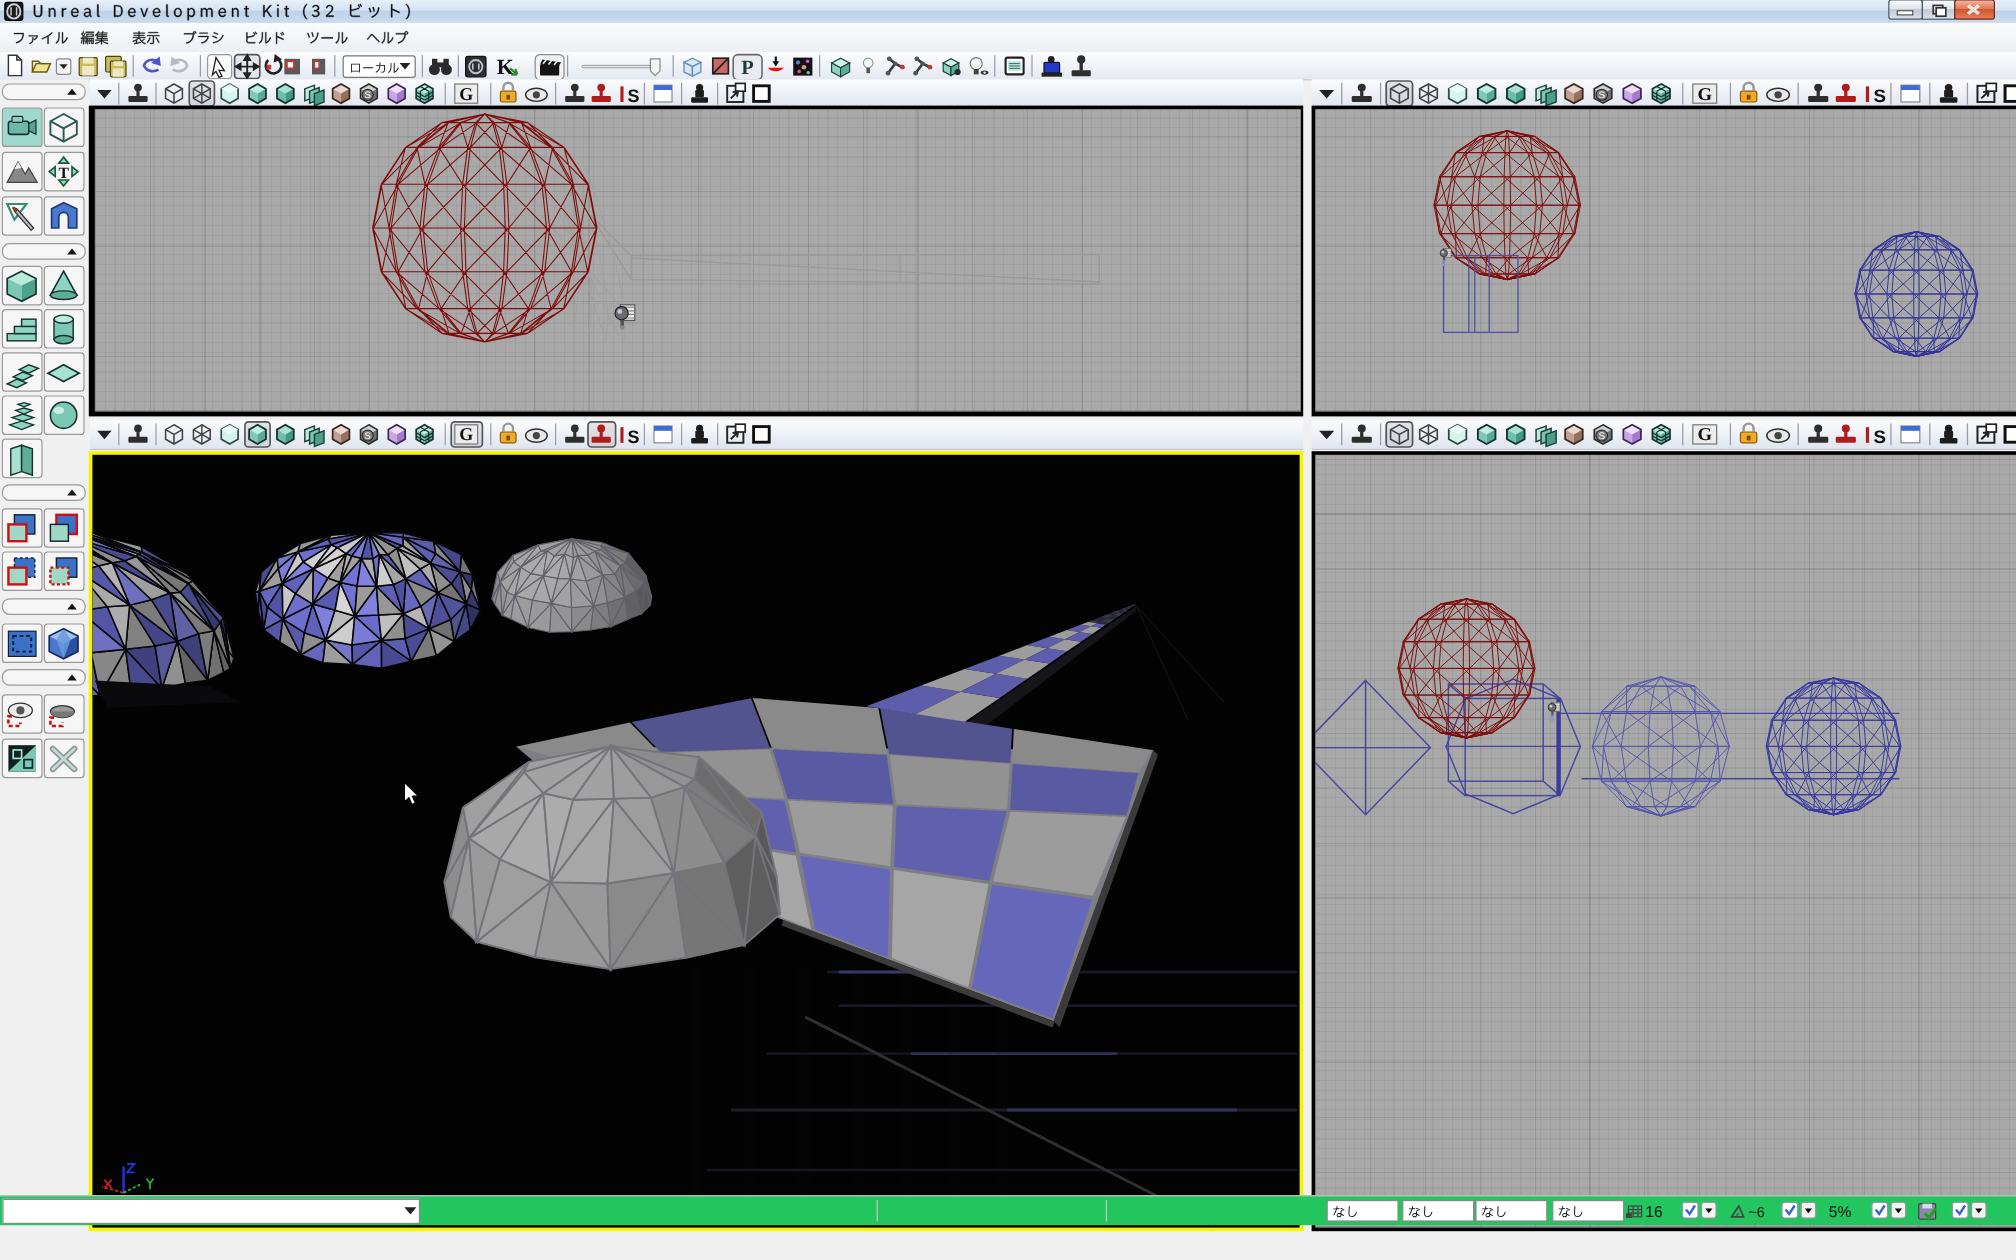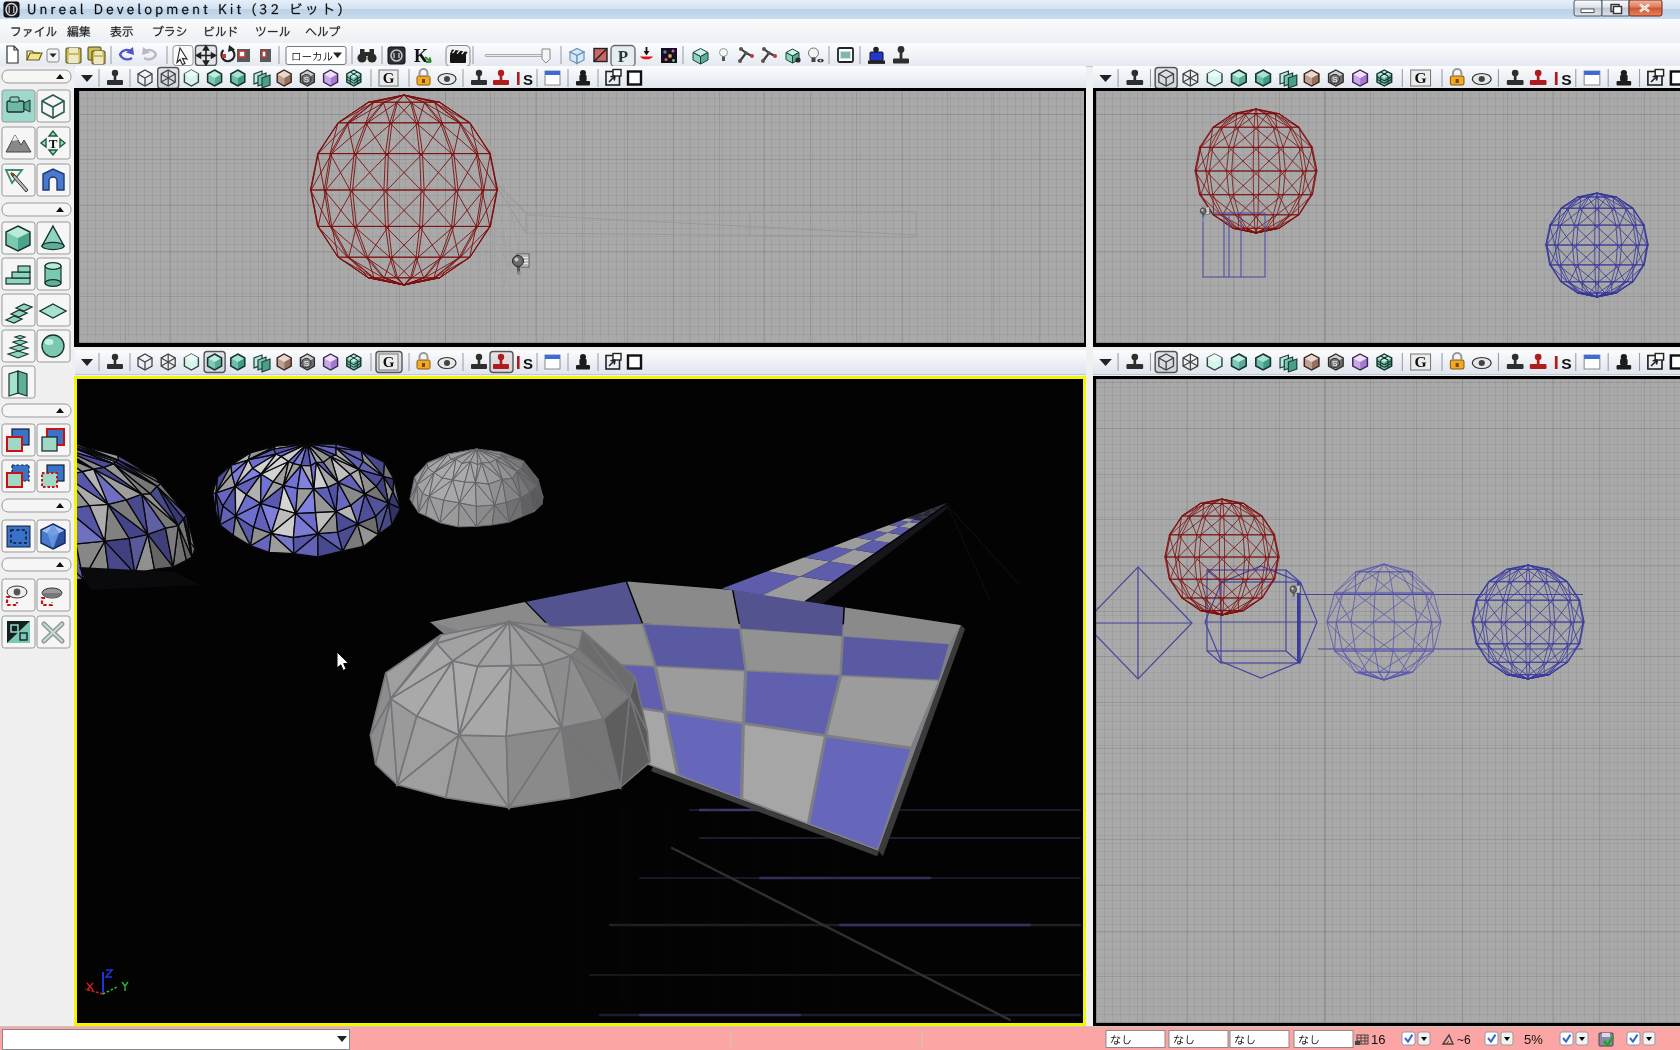--- a/index.html
+++ b/index.html
@@ -1214,21 +1214,21 @@
             <path d="M3 4h12M3 7h12M3 10h12M3 13h12" stroke="#888" stroke-width="1"></path>
             <circle cx="4" cy="9" r="5.5" fill="#6a6a6e" stroke="#222"></circle>
             <circle cx="2.5" cy="7.5" r="2" fill="#c8c8cc"></circle>
             <rect x="3" y="15" width="3" height="5" fill="#555"></rect>
             <circle cx="4.5" cy="21" r="2" fill="#888"></circle>
           </g>
           <path d="M329.0 363.6666666666667v6m0 0l-2.5-3m2.5 3l2.5-3" stroke="#7a9ae8" stroke-width="1.6" fill="none"></path>
         </g>
       </svg></div>
   </div>
-<div style="position:absolute;left:0;top:1026px;width:1680px;height:24px;background:#fca5a5;border-top:1px solid #c8c8c0;">
+<div style="position:absolute;left:0;top:996px;width:1680px;height:24px;background:#22c55e;border-top:1px solid #c8c8c0;">
     <div style="position:absolute;left:2px;top:2px;width:346px;height:19px;background:#fff;border:1px solid #8a8a8a;"></div>
     <svg style="position:absolute;left:0;top:0" width="1680" height="24">
       <polygon points="337,9 347,9 342,15" fill="#222"></polygon>
       <line x1="731" y1="3" x2="731" y2="21" stroke="#c8c8c4"></line>
       <line x1="922" y1="3" x2="922" y2="21" stroke="#c8c8c4"></line>
       <rect x="1106" y="3.5" width="59" height="17" fill="#fff" stroke="#8a8a8a"></rect>
       <path transform="translate(1110.0,17.0)" d="M6.4 -6.5Q5.3 -6.4 4.1 -6.3Q3.2 -3.6 1.8 -1.1L1.1 -1.5Q2.4 -3.8 3.3 -6.3Q2.5 -6.3 1.7 -6.3Q1.3 -6.3 1.1 -6.3V-7.0Q1.3 -7.0 1.8 -7.0Q2.6 -7.0 3.5 -7.0Q3.8 -7.9 4.0 -8.9L4.8 -8.7Q4.5 -7.7 4.3 -7.1Q5.3 -7.1 6.3 -7.2ZM7.9 -2.6Q9.0 -2.1 10.1 -1.2L9.7 -0.6Q8.8 -1.3 7.9 -1.8L7.9 -1.4Q7.9 -0.6 7.4 -0.1Q6.8 0.4 5.9 0.4Q4.9 0.4 4.4 -0.1Q3.9 -0.6 3.9 -1.4Q3.9 -2.1 4.4 -2.6Q4.9 -3.1 5.8 -3.1Q6.4 -3.1 7.1 -2.9L7.1 -3.9Q7.1 -4.9 7.6 -5.3Q8.0 -5.8 8.8 -5.8Q9.1 -5.8 9.6 -5.7L9.6 -5.8Q8.2 -6.4 7.1 -6.8L7.4 -7.5Q8.2 -7.2 9.0 -6.8Q9.8 -6.4 10.4 -6.1L10.1 -5.4Q9.6 -5.5 9.3 -5.5Q7.8 -5.5 7.8 -3.9ZM7.1 -2.1Q6.4 -2.4 5.9 -2.4Q5.2 -2.4 4.9 -2.1Q4.6 -1.9 4.6 -1.4Q4.6 -0.9 4.9 -0.6Q5.2 -0.4 5.9 -0.4Q7.2 -0.4 7.1 -1.5Z" fill="#111"></path>
       <path transform="translate(1121.0,17.0)" d="M3.0 -8.8 3.8 -8.7 3.5 -3.0Q3.4 -0.5 5.6 -0.5Q6.8 -0.5 7.7 -1.4Q8.5 -2.3 9.0 -4.2L9.7 -4.0Q9.3 -1.9 8.2 -0.8Q7.2 0.2 5.6 0.2Q4.1 0.2 3.4 -0.6Q2.7 -1.4 2.7 -3.1Z" fill="#111"></path>
       <rect x="1169" y="3.5" width="59" height="17" fill="#fff" stroke="#8a8a8a"></rect>
       <path transform="translate(1173.0,17.0)" d="M6.4 -6.5Q5.3 -6.4 4.1 -6.3Q3.2 -3.6 1.8 -1.1L1.1 -1.5Q2.4 -3.8 3.3 -6.3Q2.5 -6.3 1.7 -6.3Q1.3 -6.3 1.1 -6.3V-7.0Q1.3 -7.0 1.8 -7.0Q2.6 -7.0 3.5 -7.0Q3.8 -7.9 4.0 -8.9L4.8 -8.7Q4.5 -7.7 4.3 -7.1Q5.3 -7.1 6.3 -7.2ZM7.9 -2.6Q9.0 -2.1 10.1 -1.2L9.7 -0.6Q8.8 -1.3 7.9 -1.8L7.9 -1.4Q7.9 -0.6 7.4 -0.1Q6.8 0.4 5.9 0.4Q4.9 0.4 4.4 -0.1Q3.9 -0.6 3.9 -1.4Q3.9 -2.1 4.4 -2.6Q4.9 -3.1 5.8 -3.1Q6.4 -3.1 7.1 -2.9L7.1 -3.9Q7.1 -4.9 7.6 -5.3Q8.0 -5.8 8.8 -5.8Q9.1 -5.8 9.6 -5.7L9.6 -5.8Q8.2 -6.4 7.1 -6.8L7.4 -7.5Q8.2 -7.2 9.0 -6.8Q9.8 -6.4 10.4 -6.1L10.1 -5.4Q9.6 -5.5 9.3 -5.5Q7.8 -5.5 7.8 -3.9ZM7.1 -2.1Q6.4 -2.4 5.9 -2.4Q5.2 -2.4 4.9 -2.1Q4.6 -1.9 4.6 -1.4Q4.6 -0.9 4.9 -0.6Q5.2 -0.4 5.9 -0.4Q7.2 -0.4 7.1 -1.5Z" fill="#111"></path>

